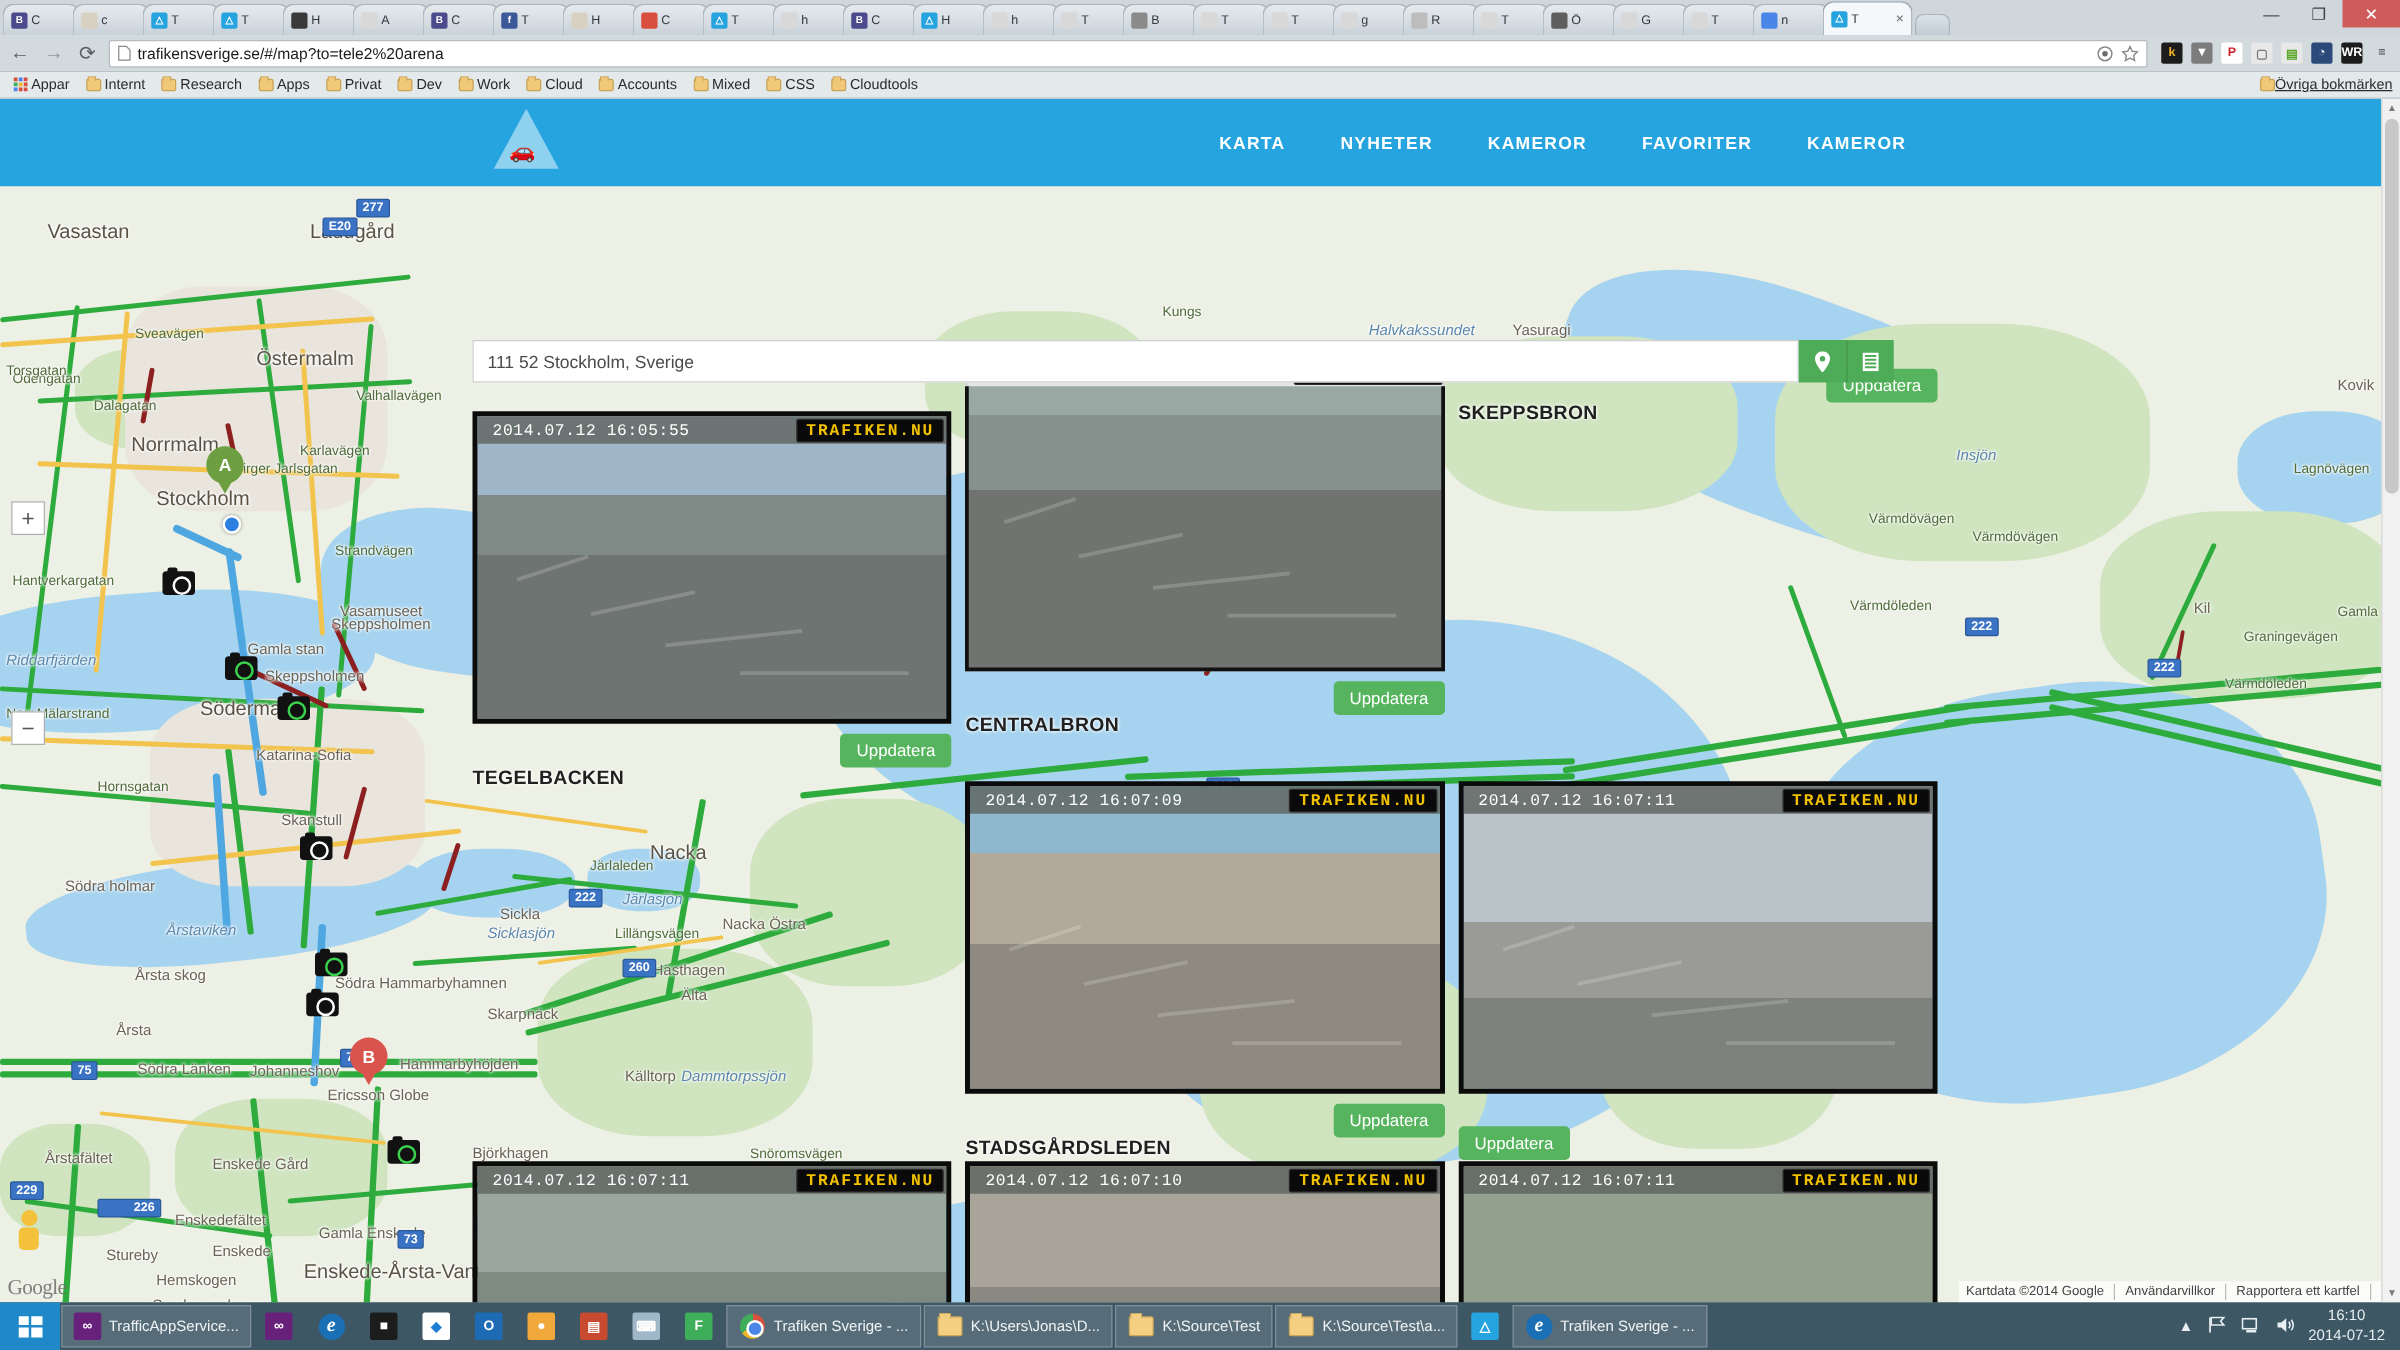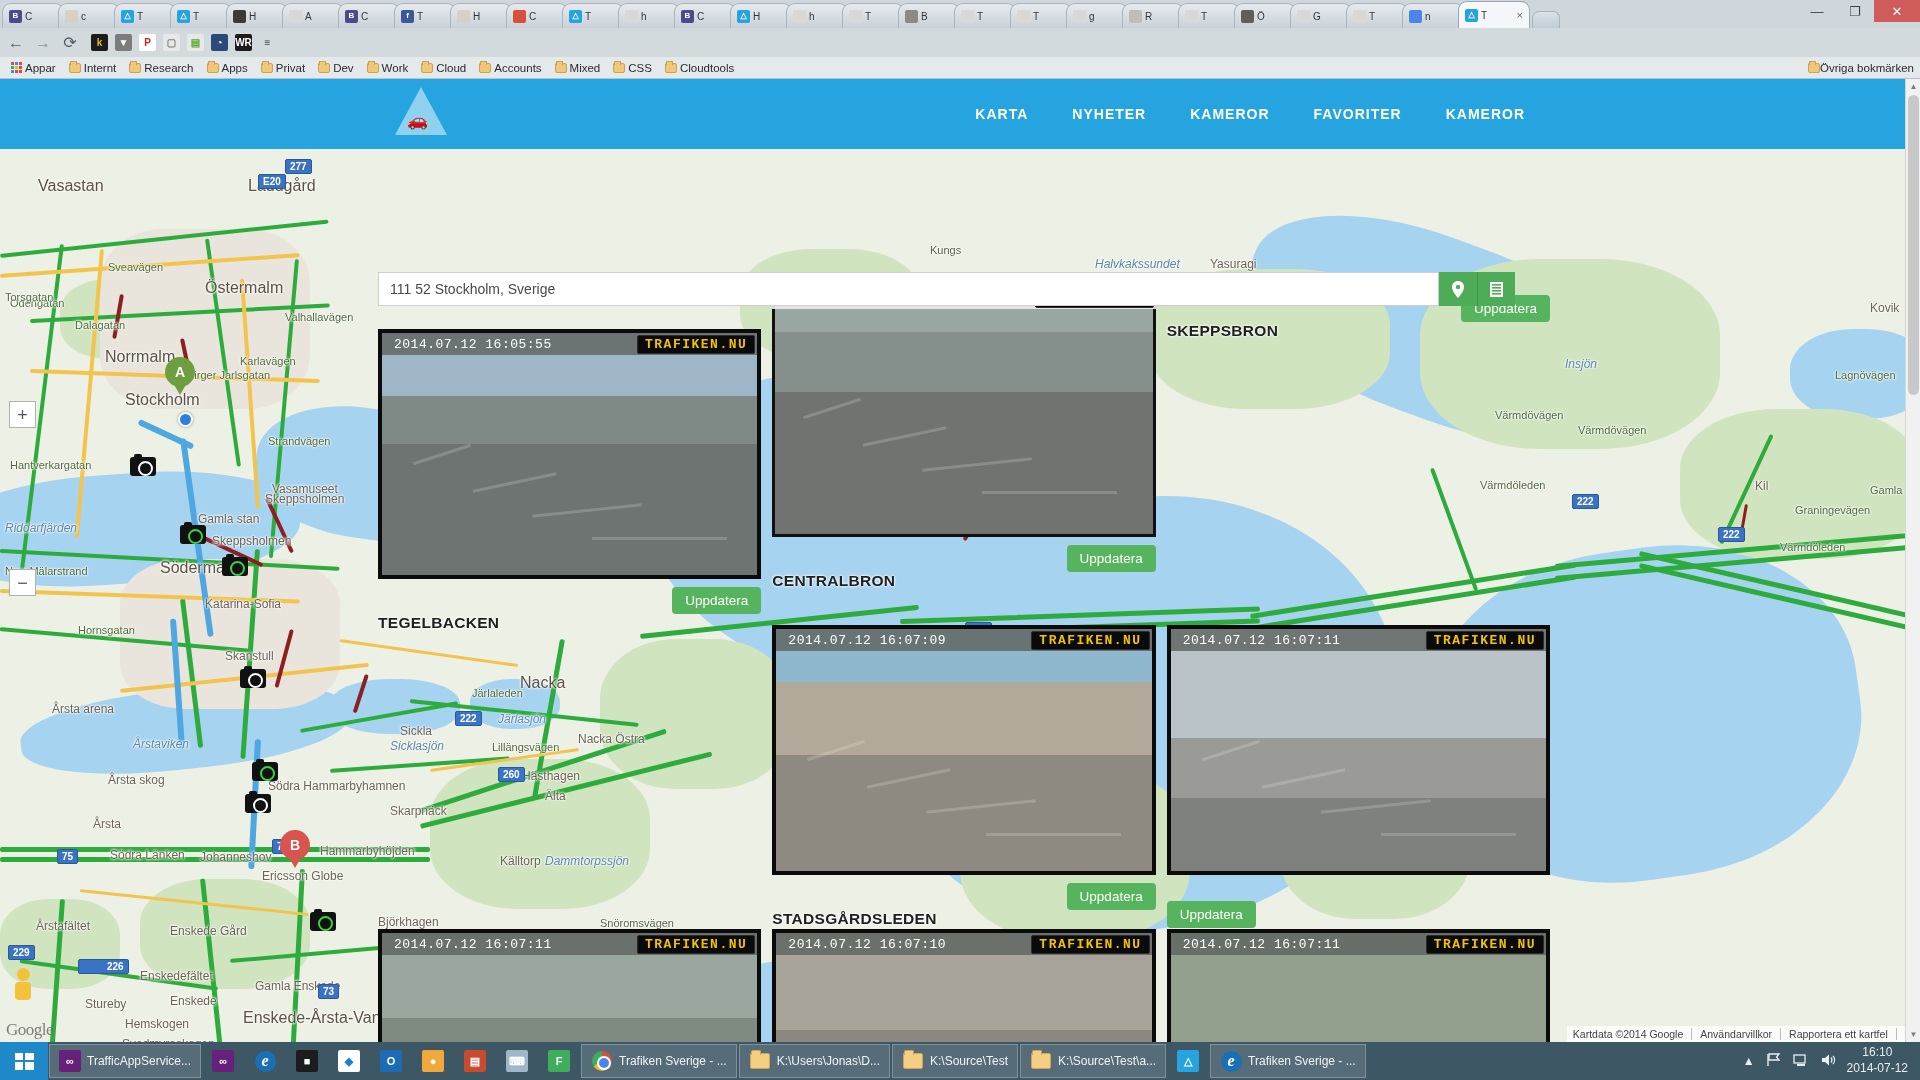--- a/index.html
+++ b/index.html
@@ -87,21 +87,21 @@
     border-radius:1px 1px 0 0;
   }
   .appsgrid { width: 11px; height: 11px; display: grid;
     grid-template-columns: repeat(3,1fr); grid-template-rows: repeat(3,1fr); gap: 1px; }
   .appsgrid i { background: #d94f3d; }
   .appsgrid i:nth-child(2){background:#4a86e8}
   .appsgrid i:nth-child(4){background:#3fae5a}
   .appsgrid i:nth-child(5){background:#f0b429}
   .appsgrid i:nth-child(7){background:#4a86e8}
   .appsgrid i:nth-child(9){background:#d94f3d}
-  .bm-right { margin-left: auto; display:flex; align-items:center; gap:0; }
+  .bm-right { margin-left: auto; display:flex; align-items:center; gap:0;text-decoration:underline; }
 
   
   .viewport {
     position: absolute; top: 79px; left: 0; width: 1920px; height: 963px;
     overflow: hidden; background: #eaf0e6;
   }
 
   
   .map { position: absolute; inset: 0; background: #edf0e4; }
   .map .water {
@@ -466,20 +466,35 @@
       <div>—</div>
       <div>❐</div>
       <div class="close">✕</div>
     </div>
   </div>
 
   <div class="urlbar">
     <div class="navbtn enabled">←</div>
     <div class="navbtn">→</div>
     <div class="navbtn enabled">⟳</div>
+    <div class="omnibox">
+      <svg width="11" height="13" viewBox="0 0 11 13">
+        <path d="M1 1h6l3 3v8H1z" fill="#fff" stroke="#8a8a8a" stroke-width="1"></path>
+      </svg>
+      <span>trafikensverige.se/#/map?to=tele2%20arena</span>
+      <span class="omni-icons">
+        <svg width="14" height="14" viewBox="0 0 14 14">
+          <circle cx="7" cy="7" r="5.5" fill="none" stroke="#8a8a8a" stroke-width="1.2"></circle>
+          <circle cx="7" cy="7" r="2.2" fill="#6a6a6a"></circle>
+        </svg>
+        <svg width="14" height="14" viewBox="0 0 14 14">
+          <path d="M7 1.2l1.8 3.8 4.1.5-3 2.8.8 4.1L7 10.5l-3.7 1.9.8-4.1-3-2.8 4.1-.5z" fill="none" stroke="#8a8a8a" stroke-width="1.1"></path>
+        </svg>
+      </span>
+    </div>
     <div class="ext-icons" id="ext-host">
         <span class="ext" style="background: rgb(28, 28, 28); color: rgb(240, 180, 41);">k</span>
         <span class="ext" style="background: rgb(124, 124, 124); color: rgb(255, 255, 255);">▼</span>
         <span class="ext" style="background: rgb(255, 255, 255); color: rgb(203, 32, 39);">P</span>
         <span class="ext" style="background: rgb(232, 232, 232); color: rgb(122, 122, 122);">▢</span>
         <span class="ext" style="background: rgb(232, 232, 232); color: rgb(91, 168, 41);">▤</span>
         <span class="ext" style="background: rgb(43, 74, 122); color: rgb(255, 255, 255);">◔</span>
         <span class="ext" style="background: rgb(28, 28, 28); color: rgb(255, 255, 255);">WR</span>
         <span class="ext" style="background: rgb(211, 218, 222); color: rgb(58, 67, 73);">≡</span>
       </div>
@@ -649,21 +664,21 @@
           <div class="maplabel big" style="left: 205px; top: 200px;">Östermalm</div>
           <div class="maplabel big" style="left: 105px; top: 269px;">Norrmalm</div>
           <div class="maplabel big" style="left: 125px; top: 312px;">Stockholm</div>
           <div class="maplabel" style="left: 198px; top: 433px;">Gamla stan</div>
           <div class="maplabel" style="left: 212px; top: 455px;">Skeppsholmen</div>
           <div class="maplabel" style="left: 265px; top: 413px;">Skeppsholmen</div>
           <div class="maplabel" style="left: 272px; top: 403px;">Vasamuseet</div>
           <div class="maplabel big" style="left: 160px; top: 480px;">Södermalm</div>
           <div class="maplabel" style="left: 205px; top: 518px;">Katarina-Sofia</div>
           <div class="maplabel water-l" style="left: 133px; top: 658px;">Årstaviken</div>
-          <div class="maplabel" style="left: 52px; top: 623px;">Årsta arena</div>
+          <div class="maplabel" style="left: 52px; top: 623px;">Södra holmar</div>
           <div class="maplabel" style="left: 108px; top: 694px;">Årsta skog</div>
           <div class="maplabel" style="left: 93px; top: 738px;">Årsta</div>
           <div class="maplabel" style="left: 268px; top: 700px;">Södra Hammarbyhamnen</div>
           <div class="maplabel" style="left: 320px; top: 765px;">Hammarbyhöjden</div>
           <div class="maplabel" style="left: 200px; top: 771px;">Johanneshov</div>
           <div class="maplabel" style="left: 110px; top: 769px;">Södra Länken</div>
           <div class="maplabel" style="left: 390px; top: 725px;">Skarpnäck</div>
           <div class="maplabel" style="left: 36px; top: 840px;">Årstafältet</div>
           <div class="maplabel" style="left: 170px; top: 845px;">Enskede Gård</div>
           <div class="maplabel" style="left: 140px; top: 890px;">Enskedefältet</div>

